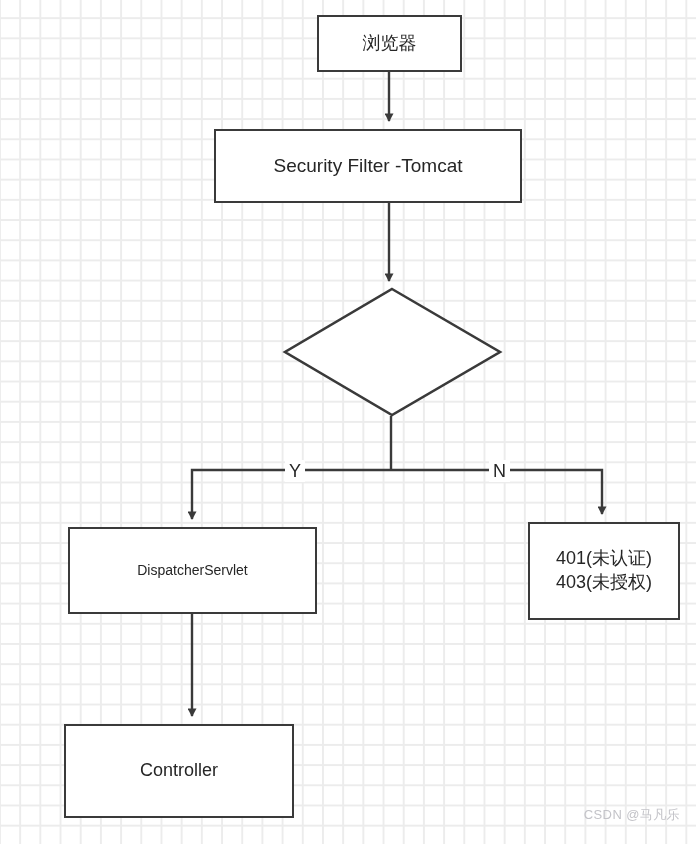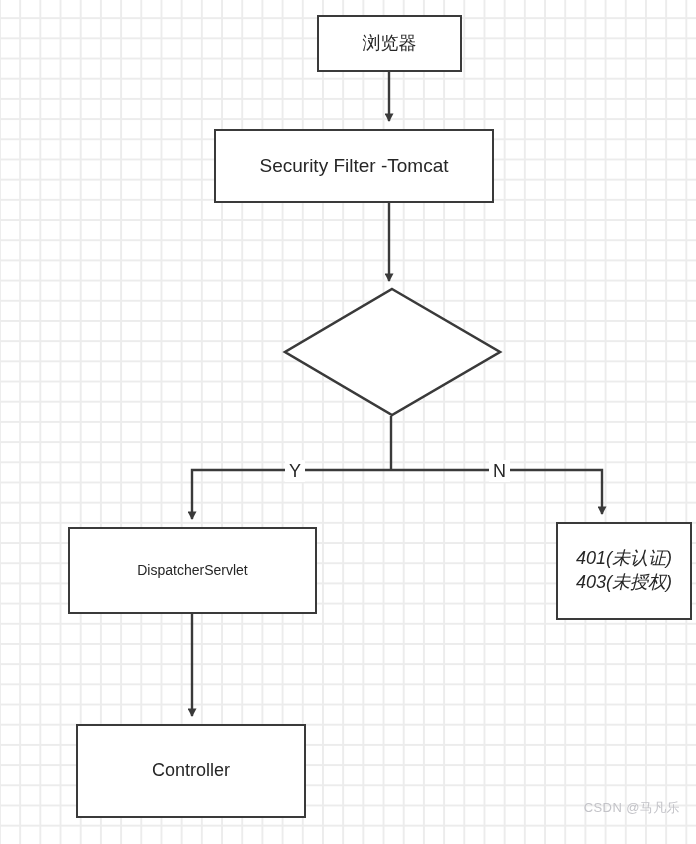--- a/index.html
+++ b/index.html
@@ -44,34 +44,33 @@
     line-height: 1.32;
     text-align: left;
     white-space: pre-line;
     z-index: 3;
   }
   #node-browser {
     left: 317px; top: 15px; width: 145px; height: 57px;
     font-size: 18px;
   }
   #node-security-filter {
-    left: 214px; top: 129px; width: 280px; height: 74px;
+    left: 214px; top: 129px; width: 308px; height: 74px;
     font-size: 19px;
   }
   #node-dispatcher-servlet {
     left: 68px; top: 527px; width: 249px; height: 87px;
     font-size: 14px;
   }
   #node-error-codes {
-    left: 556px; top: 522px; width: 136px; height: 98px;
+    left: 528px; top: 522px; width: 152px; height: 98px;
     font-size: 18px;
-    font-style: italic;
   }
   #node-controller {
-    left: 76px; top: 724px; width: 230px; height: 94px;
+    left: 64px; top: 724px; width: 230px; height: 94px;
     font-size: 18px;
   }
   #node-decision-label {
     position: absolute;
     left: 285px;
     top: 289px;
     width: 216px;
     height: 127px;
     display: flex;
     align-items: center;
@@ -88,21 +87,21 @@
     font-size: 18px;
     line-height: 1;
     padding: 2px 4px;
     z-index: 4;
   }
   #edge-label-yes { left: 285px; top: 460px; }
   #edge-label-no  { left: 489px; top: 460px; }
   #watermark {
     position: absolute;
     right: 16px;
-    bottom: 27px;
+    bottom: 20px;
     font-size: 13px;
     color: #c3c3c8;
     letter-spacing: 0.4px;
     z-index: 5;
     user-select: none;
   }
 </style>
 </head>
 <body>
 

